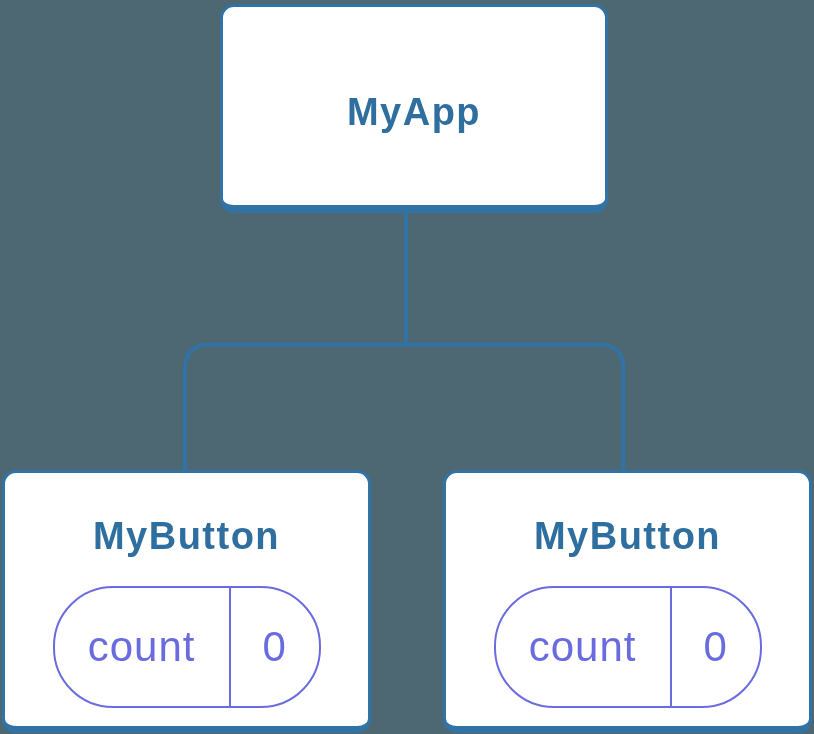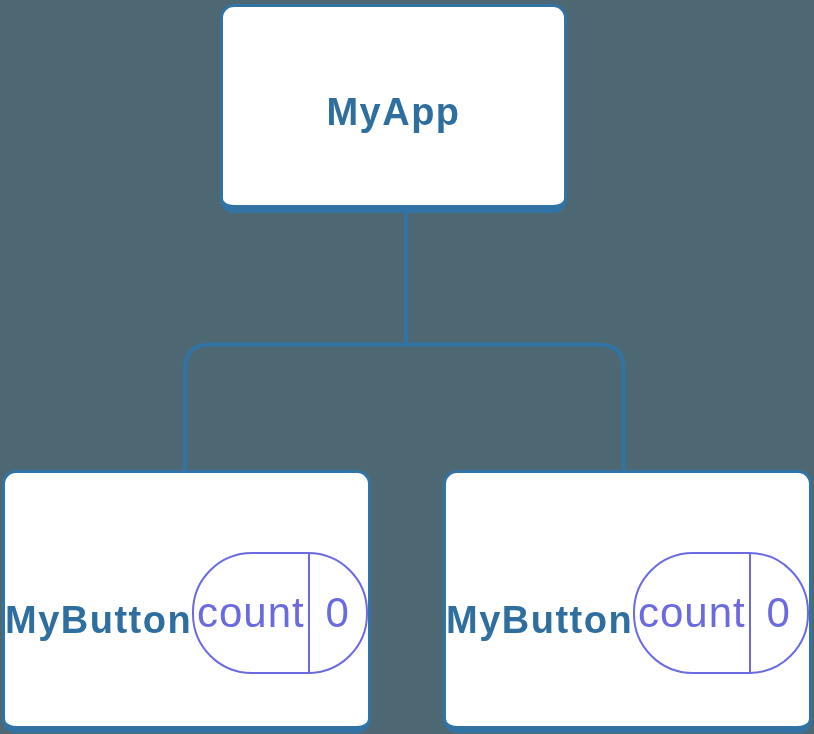--- a/index.html
+++ b/index.html
@@ -33,37 +33,37 @@
   .box {
     position: absolute;
     box-sizing: border-box;
     background: var(--box-bg, #FFFFFF);
     border: 3px solid var(--blue, #3173A4);
     border-radius: 14px;
   }
   .root-box {
     left: 220px;
     top: 4px;
-    width: 347px;
+    width: 388px;
     height: 209px;
     border-width: 3px 3px 8px 3px;
     display: flex;
     align-items: center;
     justify-content: center;
   }
   .root-box .box-label {
     padding-top: 14px;
   }
   .child-box {
     top: 470px;
     width: 369px;
     height: 263px;
     border-width: 3px 3px 7px 3px;
     display: flex;
-    flex-direction: row;
+    flex-direction: column;
     align-items: center;
   }
   .child-left  { left: 2px; }
   .child-right { left: 443px; }
   .box-label {
     font-size: 38px;
     font-weight: 600;
     letter-spacing: 1.5px;
     color: var(--blue-text, #2F6F9F);
     line-height: 1.15;

